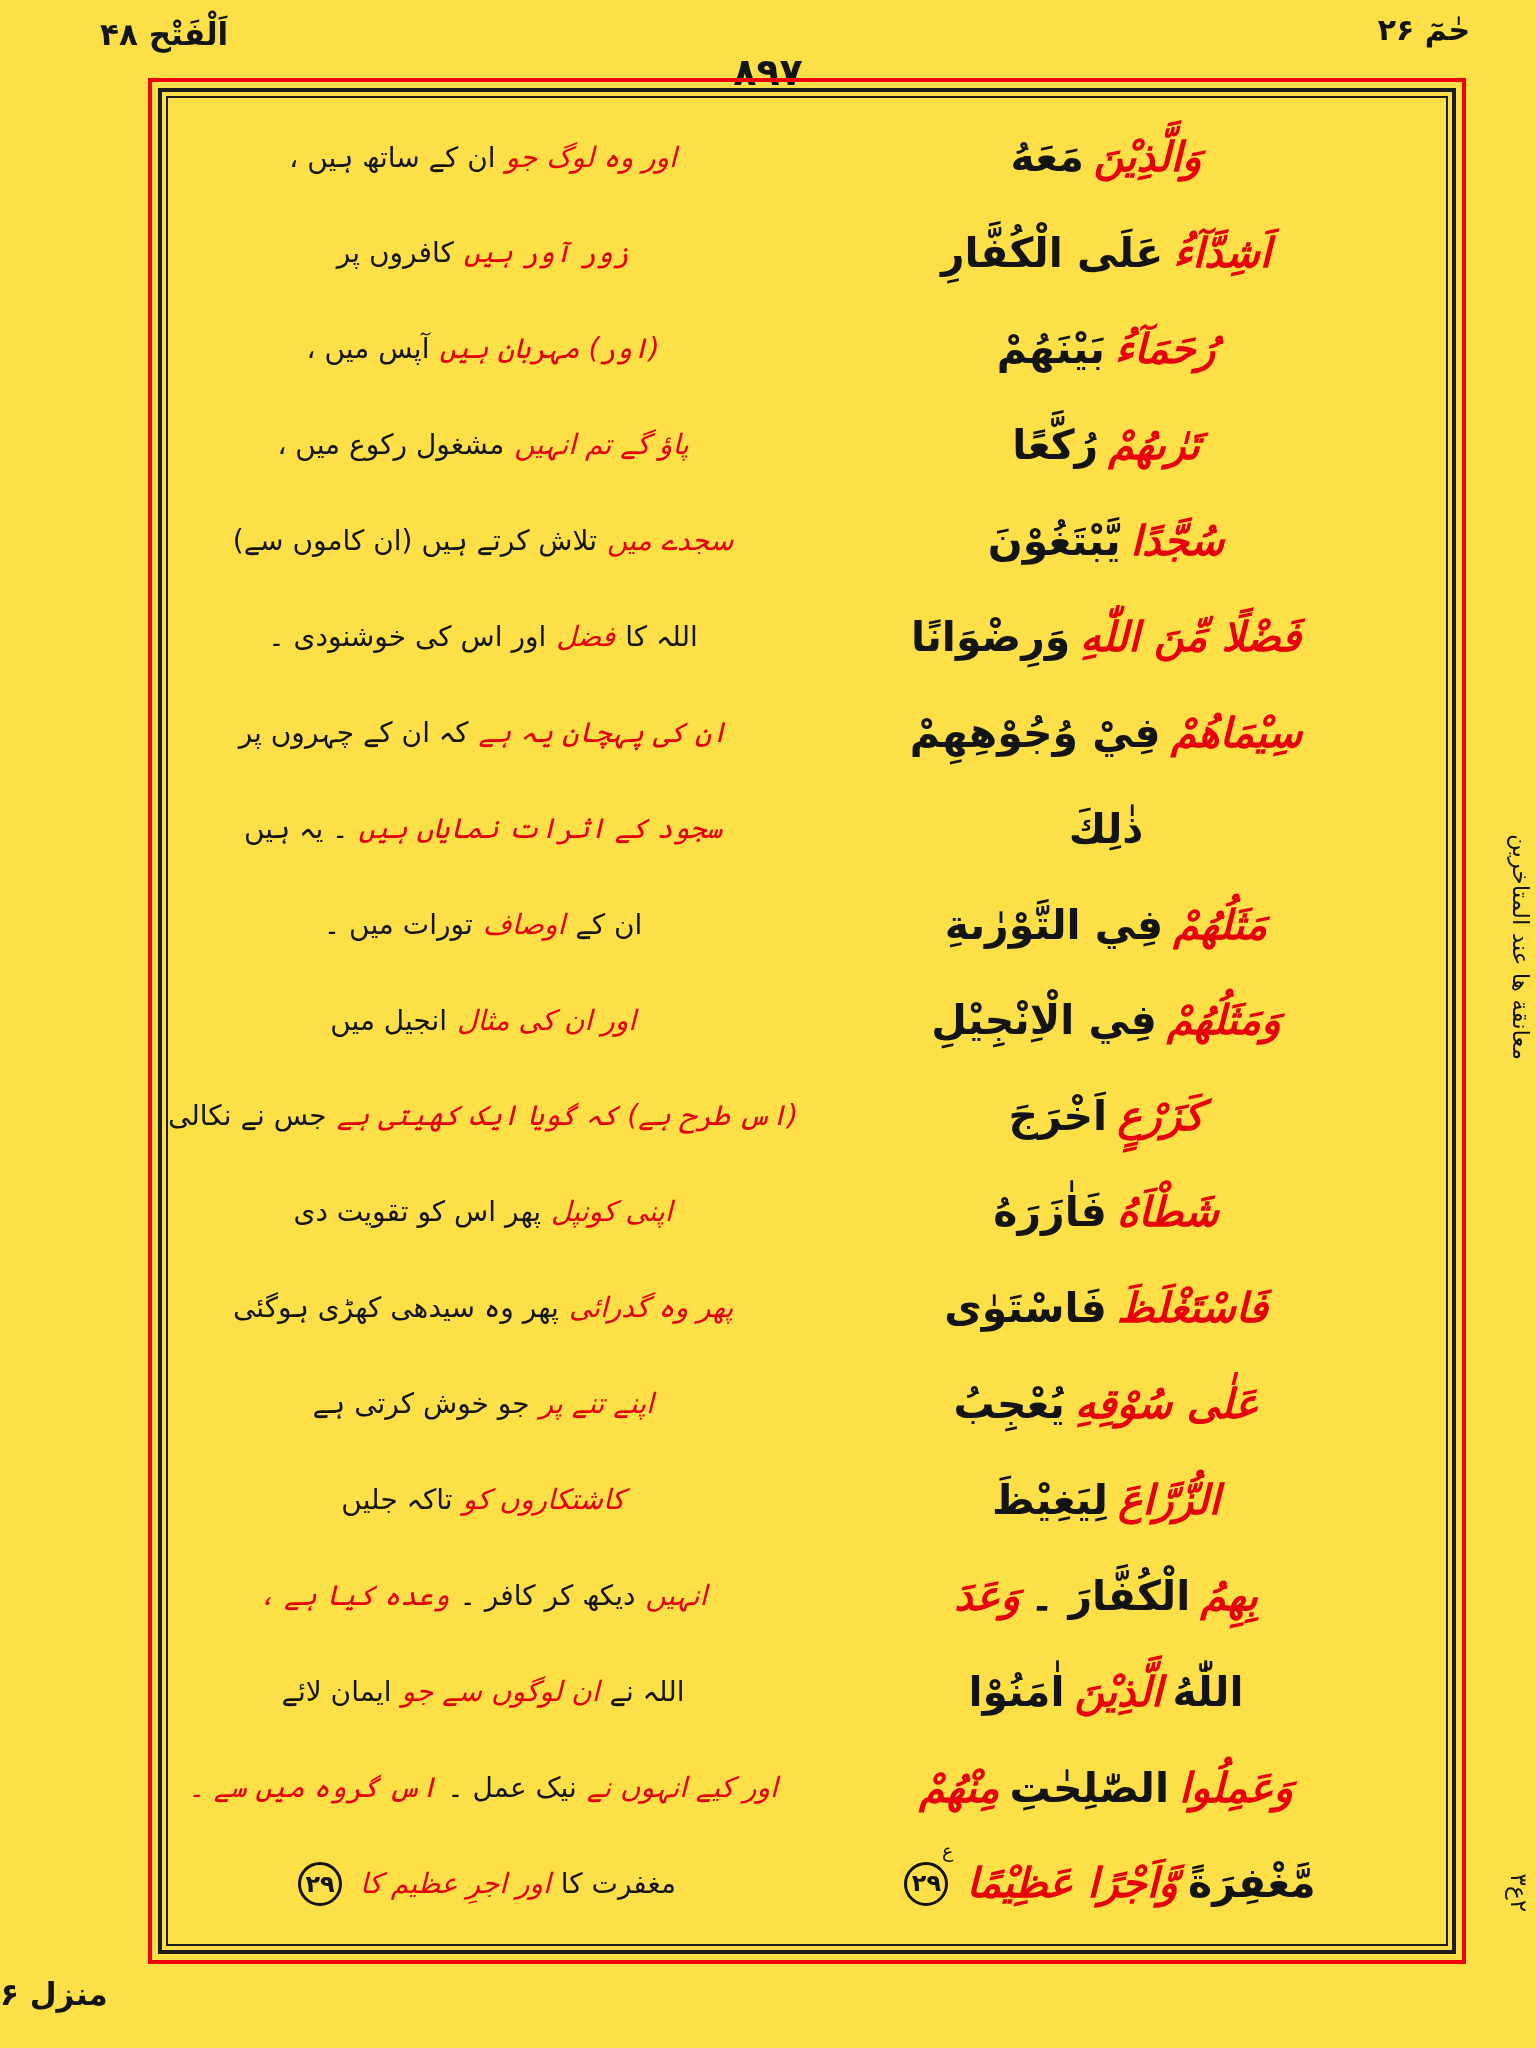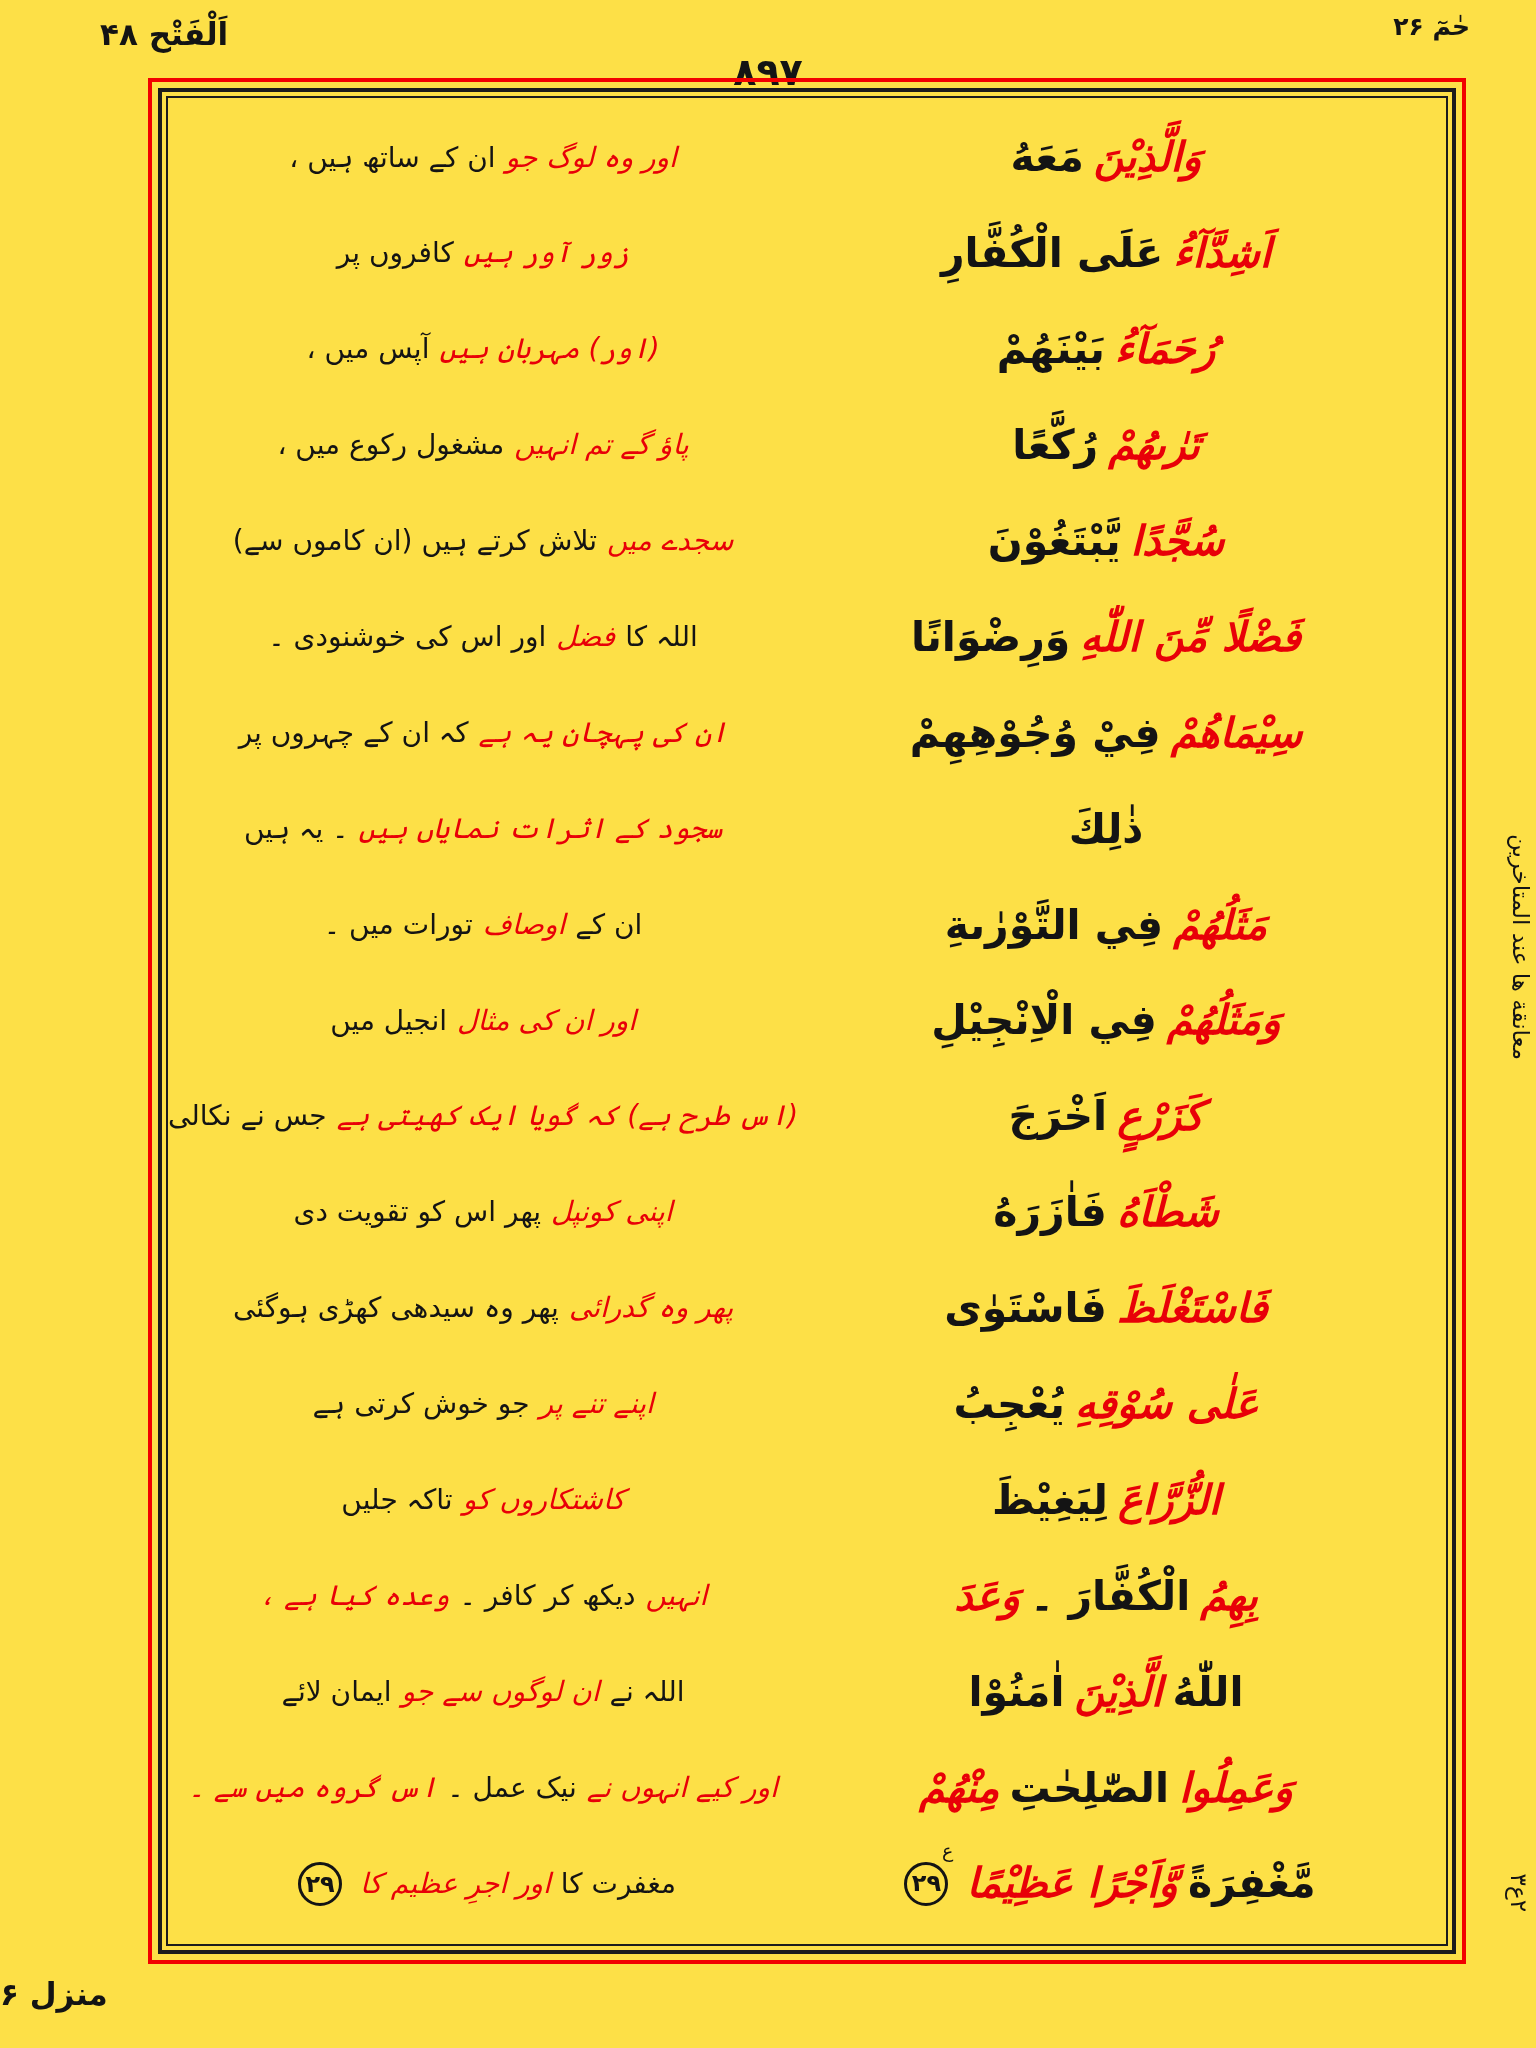--- a/index.html
+++ b/index.html
@@ -3,21 +3,21 @@
 <meta charset="utf-8">
 <style>
   html,body{margin:0;padding:0;background:#e9e9e9;}
   .page{position:relative;width:1536px;height:2048px;background:#fde047;overflow:hidden;
         font-family:"DejaVu Sans", sans-serif;color:#141414;}
 
   
   .hdr{position:absolute;direction:rtl;white-space:nowrap;color:#141414;}
   .hdr-surah{top:16px;left:100px;font-size:31px;font-weight:bold;}
   .hdr-page{top:8px;left:50%;transform:translateX(-50%);font-size:38px;font-weight:bold;margin-top:42px;}
-  .hdr-juz{top:12px;right:66px;font-size:25px;font-weight:bold;}
+  .hdr-juz{top:12px;right:66px;font-size:30px;font-weight:bold;}
 
   
   .frame-red{position:absolute;left:148px;top:78px;width:1318px;height:1886px;
              border:4px solid #f20000;box-sizing:border-box;}
   .frame-b1{position:absolute;inset:6px;border:4px solid #1c1c1c;}
   .frame-b2{position:absolute;inset:4px;border:2px solid #1c1c1c;padding:12px 16px;box-sizing:border-box;}
 
   
   .grid{height:100%;display:flex;flex-direction:column;}
   .row{flex:1;display:flex;direction:rtl;align-items:center;}

